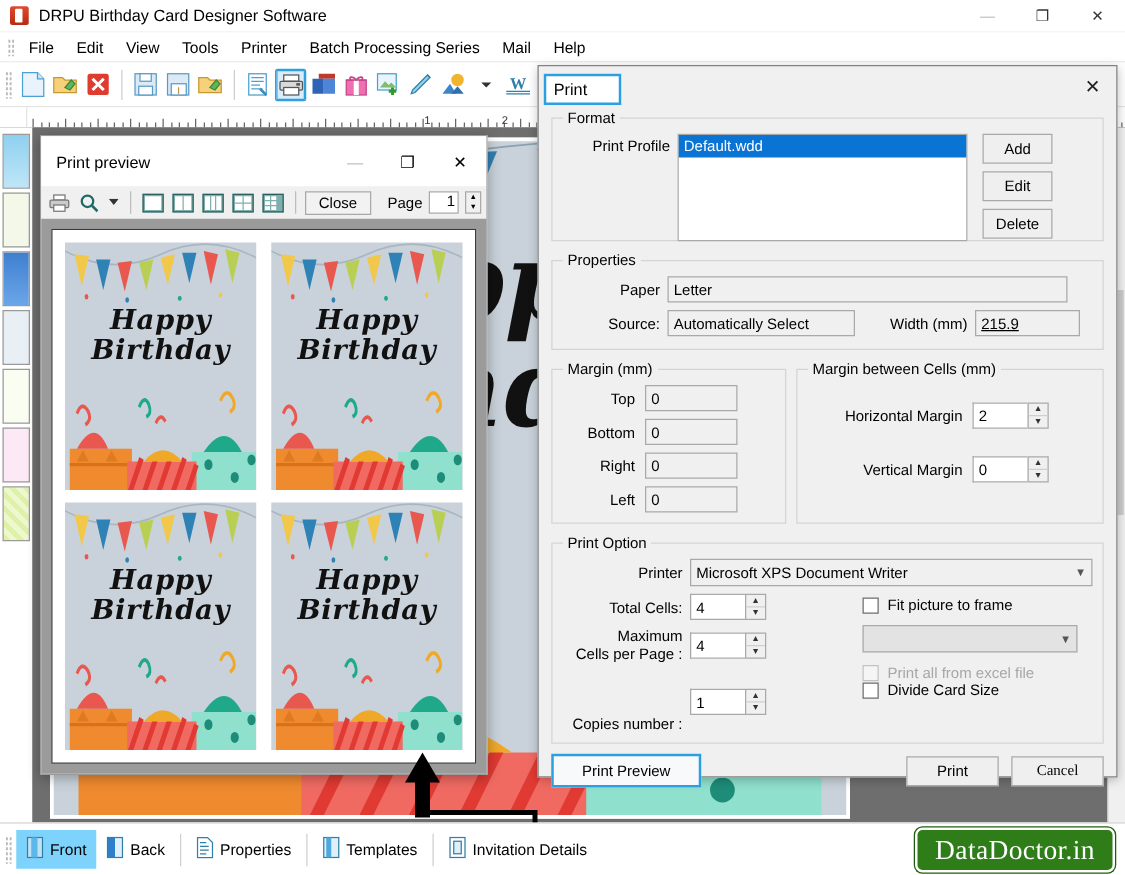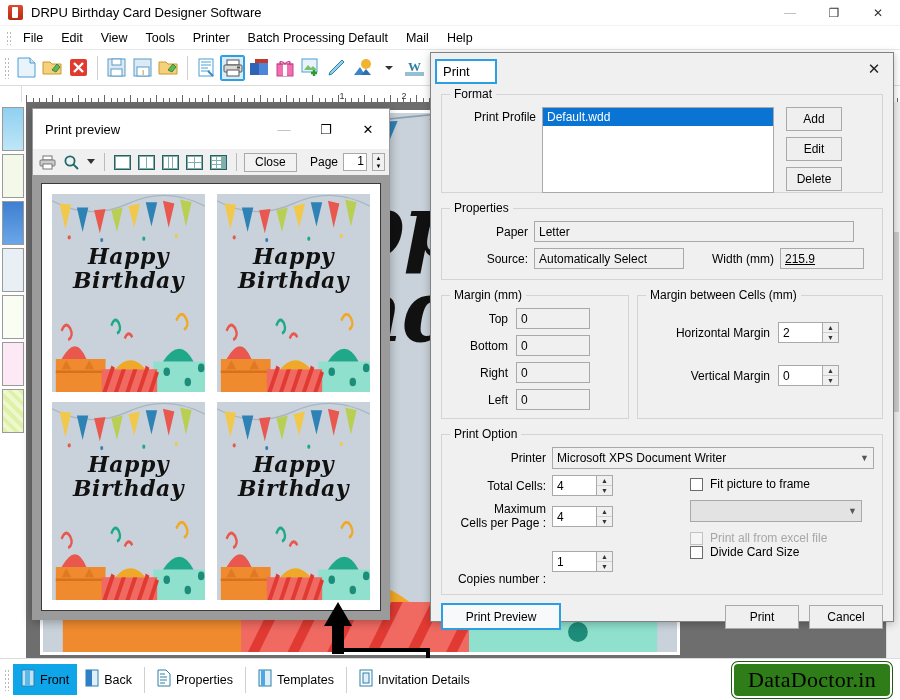--- a/index.html
+++ b/index.html
@@ -81,26 +81,26 @@
 
   
   .bottombar{
     position:absolute; left:0; right:0; bottom:0; height:42px; background:#fff;
     display:flex; align-items:center; padding-left:4px; border-top:1px solid #ddd;
   }
   .bb-grip{width:6px;height:22px;margin-right:3px;
     background-image:radial-gradient(#b8b8b8 40%, transparent 41%);
     background-size:3px 4px;}
   .bb-item{display:flex;align-items:center;gap:5px;padding:5px 8px;font-size:12.5px;}
-  .bb-item.sel{background:#0ea5e9;}
+  .bb-item.sel{background:#7dd3fc;}
   .bb-sep{width:1px;height:26px;background:#d0d0d0;margin:0 4px;}
   .bb-logo{
     margin-left:auto; margin-right:8px; background:#2e7d18;
     border:2px solid #fff; box-shadow:0 0 0 1px #1f5c0f;
-    border-radius:6px; padding:3px 14px; color:#000000;
+    border-radius:6px; padding:3px 14px; color:#ffffff;
     font-family:"Liberation Serif", serif; font-size:22px; letter-spacing:.3px;
   }
 
   
   #printdlg{
     position:absolute; left:430px; top:52px; width:464px; height:570px;
     background:#f0f0f0; border:1px solid #828282; box-shadow:0 2px 8px rgba(0,0,0,.25);
   }
   .pd-head{ height:34px; position:relative; }
   .pd-title{
@@ -212,21 +212,21 @@
     </div>
   </div>
 
   <div class="menubar">
     <div class="grip"></div>
     <div class="menu-item">File</div>
     <div class="menu-item">Edit</div>
     <div class="menu-item">View</div>
     <div class="menu-item">Tools</div>
     <div class="menu-item">Printer</div>
-    <div class="menu-item">Batch Processing Default</div>
+    <div class="menu-item">Batch Processing Series</div>
     <div class="menu-item">Mail</div>
     <div class="menu-item">Help</div>
   </div>
 
   <div class="toolbar">
     <div class="tb-grip"></div>
 
     <div class="tb-btn">
       <svg width="19" height="21" viewBox="0 0 19 21">
           <path d="M1 1h12l5 5v14H1z" fill="#e8f3fb" stroke="#4b9fd4"></path>
@@ -783,21 +783,21 @@
             <span class="box"></span>
             <span>Divide Card Size</span>
           </div>
         </div>
       </div>
     </fieldset>
 
     <div style="display:flex; align-items:center; margin-top:6px;">
       <div class="btn focus" style="width:120px; height:27px;">Print Preview</div>
       <div class="btn" style="width:74px; margin-left:auto;">Print</div>
-      <div class="btn" style="width:74px; margin-left:10px;">Cancel</div>
+      <div class="btn" style="width:74px; margin-left:10px;font-family:Liberation Serif, serif;">Cancel</div>
     </div>
   </div>
 </div>
 
 <div id="preview">
   <div class="pv-title">
     <div class="t">Print preview</div>
     <div class="pv-wbtns">
       <div class="pv-wbtn dim">—</div>
       <div class="pv-wbtn">❐</div>

